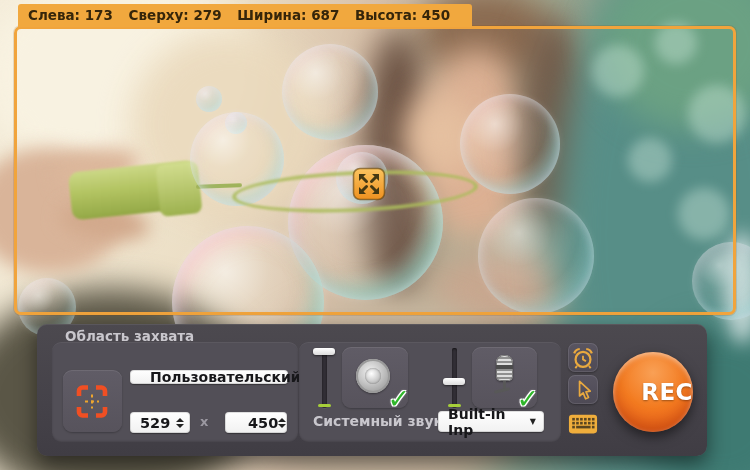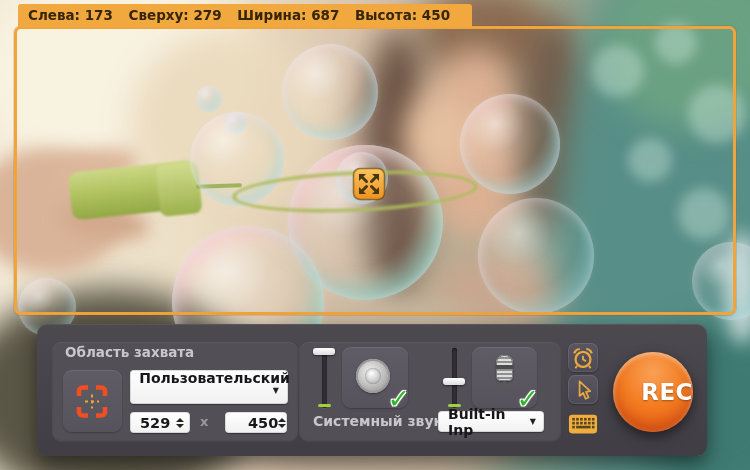--- a/index.html
+++ b/index.html
@@ -194,38 +194,38 @@
         <polygon points="27,7 20,7 27,14"></polygon>
         <polygon points="7,27 14,27 7,20"></polygon>
         <polygon points="27,27 20,27 27,20"></polygon>
       </g>
     </svg>
   </div>
 
   <div class="panel">
 
     <div class="subpanel sub-left"></div>
-    <div class="panel-label" style="left:28px;top:20px;">Область захвата</div>
+    <div class="panel-label" style="left:28px;top:4px;">Область захвата</div>
 
     <div class="gray-btn" style="left:26px;top:46px;width:59px;height:62px;">
       <svg width="32" height="34" viewBox="0 0 32 34" style="position:absolute;left:13px;top:14px;">
         <g stroke="#f04f23" stroke-width="4.6" fill="none" stroke-linejoin="round">
           <path d="M3,12 V7 a3.5,3.5 0 0 1 3.5,-3.5 H12"></path>
           <path d="M20,3.5 h5.5 A3.5,3.5 0 0 1 29,7 v5"></path>
           <path d="M29,23 v5 a3.5,3.5 0 0 1 -3.5,3.5 H20"></path>
           <path d="M12,31.5 H6.5 A3.5,3.5 0 0 1 3,28 v-5"></path>
         </g>
         <g stroke="#eda62e" stroke-width="2" stroke-dasharray="3,3">
           <line x1="9" y1="17.5" x2="23" y2="17.5"></line>
           <line x1="16" y1="10.5" x2="16" y2="24.5"></line>
         </g>
       </svg>
     </div>
 
-    <div class="white-ctl" style="left:93px;top:46px;width:158px;height:34px;padding:0 9px 0 20px;font-size:14px;flex-direction:column;">
+    <div class="white-ctl" style="left:93px;top:46px;width:158px;height:14px;padding:0 9px 0 20px;font-size:14px;">
       <span>Пользовательский</span>
       <span class="dd-arrow">▼</span>
     </div>
 
     <div class="white-ctl" style="left:93px;top:88px;width:60px;height:21px;padding:0 6px 0 10px;font-size:14.5px;">
       <span>529</span>
       <span class="spin">
           <i class="up"></i>
           <i class="down"></i>
         </span>

